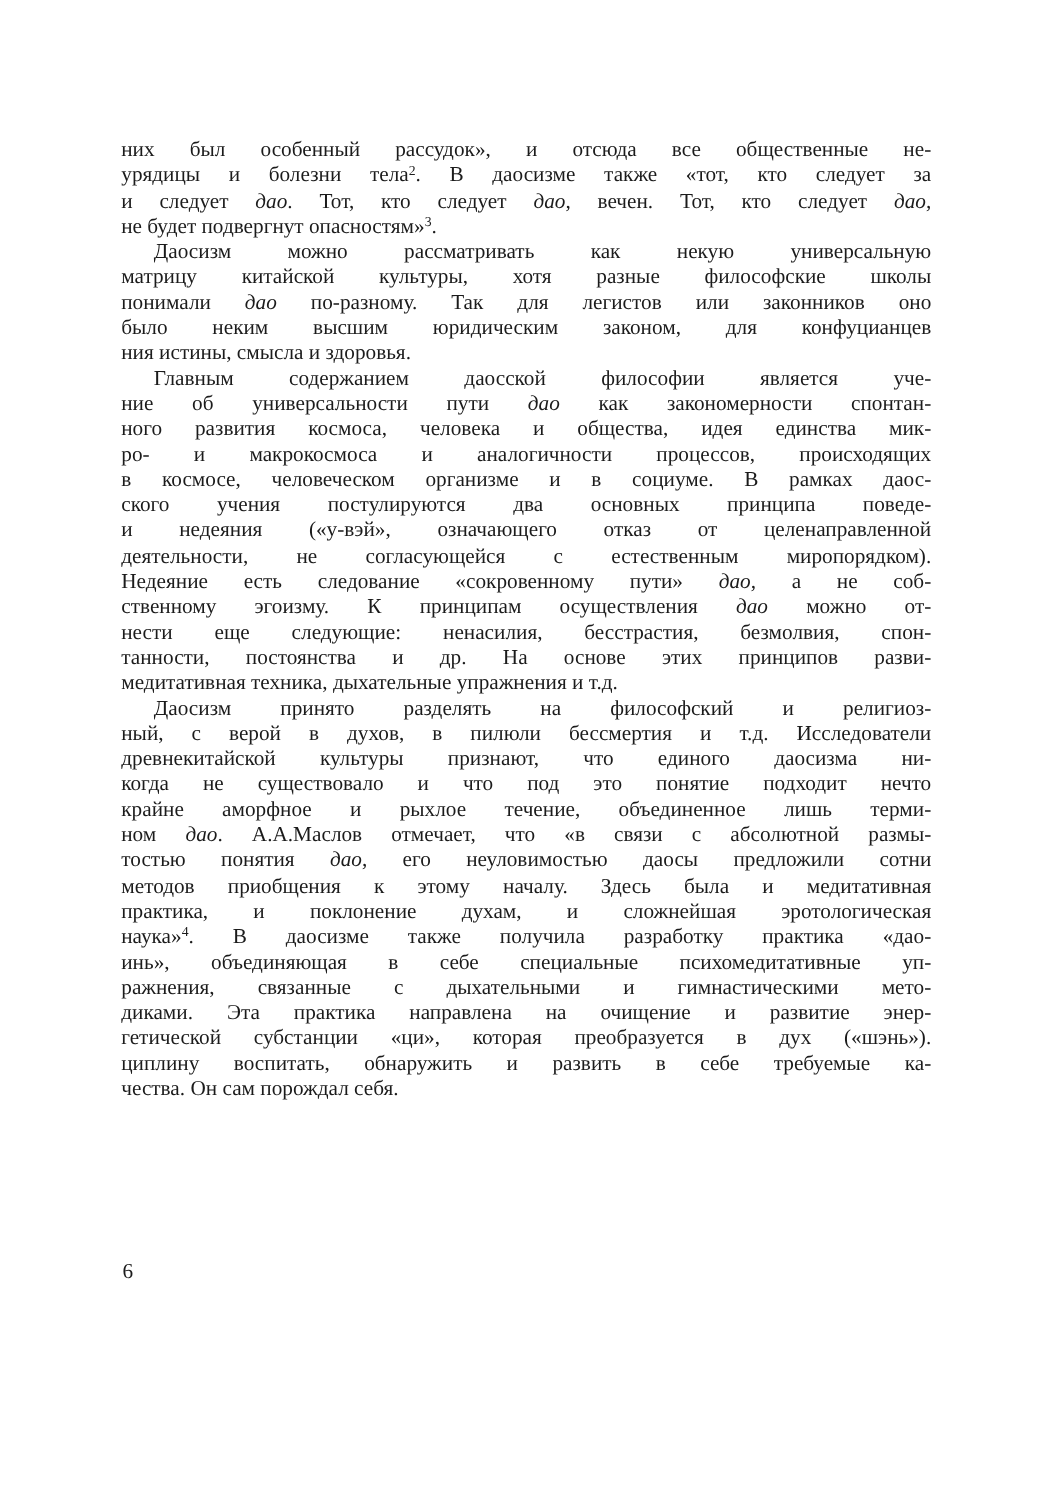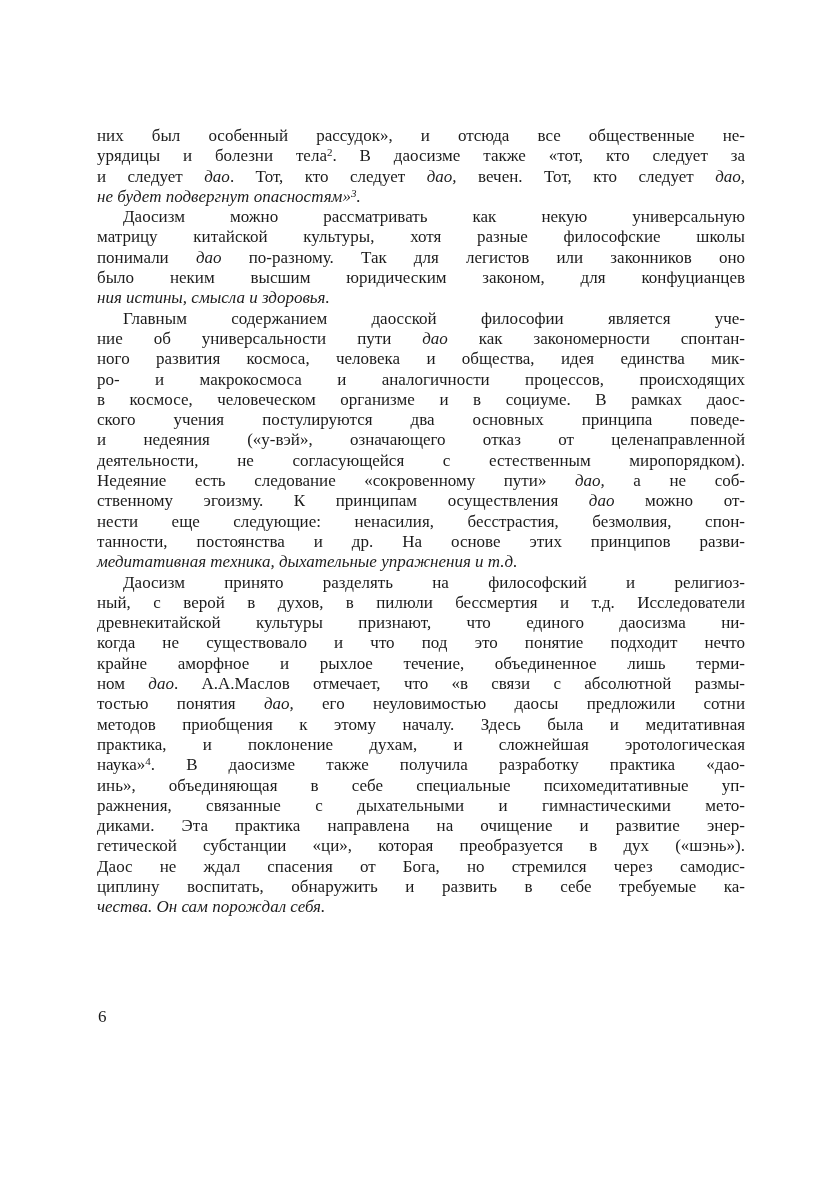--- a/index.html
+++ b/index.html
@@ -17,34 +17,33 @@
   }
   .page {
     position: absolute;
     left: 0; top: 0;
     width: 840px; height: 1191px;
     background: #ffffff;
   }
   .text-block {
     position: absolute;
     left: 97px;
-    top: 126px;
+    top: 110px;
     width: 648px;
     font-size: 17px;
     line-height: 20.3px;
   }
   .line {
     text-align: justify;
     text-align-last: justify;
     height: 20.3px;
     overflow: visible;
   }
   .line.para-end {
     text-align-last: left;
-    font-style: italic;
   }
   .line.indent {
     text-indent: 26px;
   }
   .it {
     font-style: italic;
   }
   .sup {
     font-size: 11px;
     position: relative;
@@ -100,19 +99,18 @@
         <div class="line"><span>крайне аморфное и рыхлое течение, объединенное лишь терми-</span></div>
         <div class="line"><span>ном </span><span class="it">дао</span><span>. А.А.Маслов отмечает, что «в связи с абсолютной размы-</span></div>
         <div class="line"><span>тостью понятия </span><span class="it">дао,</span><span> его неуловимостью даосы предложили сотни</span></div>
         <div class="line"><span>методов приобщения к этому началу. Здесь была и медитативная</span></div>
         <div class="line"><span>практика, и поклонение духам, и сложнейшая эротологическая</span></div>
         <div class="line"><span>наука»</span><span class="sup">4</span><span>. В даосизме также получила разработку практика «дао-</span></div>
         <div class="line"><span>инь», объединяющая в себе специальные психомедитативные уп-</span></div>
         <div class="line"><span>ражнения, связанные с дыхательными и гимнастическими мето-</span></div>
         <div class="line"><span>диками. Эта практика направлена на очищение и развитие энер-</span></div>
         <div class="line"><span>гетической субстанции «ци», которая преобразуется в дух («шэнь»).</span></div>
-        <div class="line"><span>Даос не ждал спасения от Бога, но стремился через самодис-</span></div>
         <div class="line"><span>циплину воспитать, обнаружить и развить в себе требуемые ка-</span></div>
         <div class="line para-end"><span>чества. Он сам порождал себя.</span></div>
       </div>
     </div>
   <div class="page-num">6</div>
 </div>
 
 </body></html>

